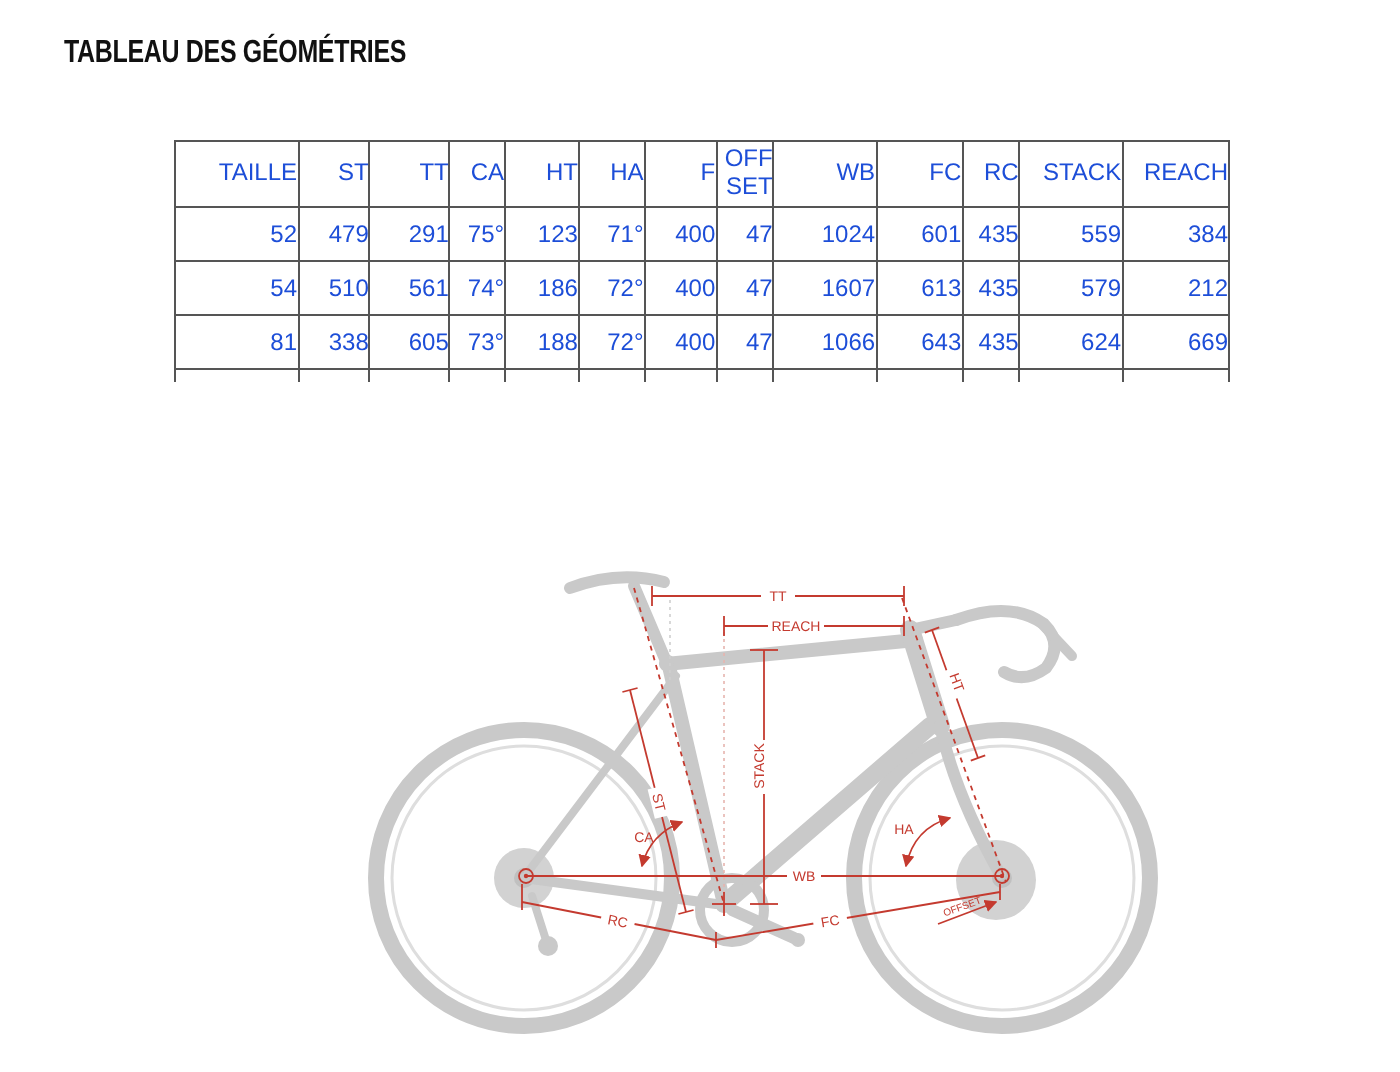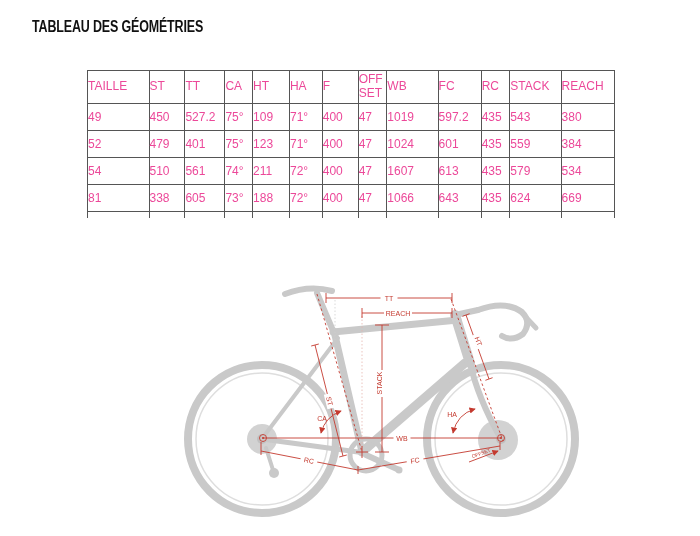--- a/index.html
+++ b/index.html
@@ -1,21 +1,21 @@
 <!DOCTYPE html>
 <html style="--red: #c43a2f; --bike: #c9c9c9;"><head>
 <meta charset="utf-8">
 <style>
   html,body{margin:0;padding:0;background:#fff;}
   .page{position:relative;width:632px;height:536px;background:#ffffff;overflow:hidden;
         font-family:"Liberation Sans",sans-serif;}
   .title{position:absolute;left:32px;top:18px;font-size:16px;font-weight:800;color:#111;
          letter-spacing:-0.2px;transform:scaleX(0.78);transform-origin:0 50%;white-space:nowrap;}
   table.geo{position:absolute;left:87px;top:70px;border-collapse:collapse;table-layout:fixed;
-            width:528px;font-size:12px;color:#ec4899;text-align:left;}
+            width:528px;font-size:12px;color:#1d4ed8;text-align:right;}
   table.geo th,table.geo td{border:1px solid #555;padding:0;font-weight:400;}
   table.geo thead th{height:32px;line-height:1.15;}
   table.geo tbody td{height:26px;}
   table.geo tr.spacer td{height:6px;border-bottom:none;}
   svg{position:absolute;left:0;top:0;}
   .bike{stroke:var(--bike,#c9c9c9);fill:none;stroke-linecap:round;stroke-linejoin:round;}
   .bikefill{fill:var(--bike,#c9c9c9);stroke:none;}
   .red{stroke:var(--red,#c43a2f);fill:none;stroke-width:0.9;}
   .arrfill{fill:var(--red,#c43a2f);}
   .dlabel{font-family:"Liberation Sans",sans-serif;font-size:7px;fill:var(--red,#c43a2f);
@@ -58,63 +58,48 @@
           <th>OFF SET</th>
           <th>WB</th>
           <th>FC</th>
           <th>RC</th>
           <th>STACK</th>
           <th>REACH</th>
         </tr>
       </thead>
     <tbody>
         <tr>
-          <td>49</td>
-          <td>450</td>
-          <td>527.2</td>
-          <td>75°</td>
-          <td>109</td>
-          <td>71°</td>
-          <td>400</td>
-          <td>47</td>
-          <td>1019</td>
-          <td>597.2</td>
-          <td>435</td>
-          <td>543</td>
-          <td>380</td>
-        </tr>
-        <tr>
           <td>52</td>
           <td>479</td>
-          <td>401</td>
+          <td>291</td>
           <td>75°</td>
           <td>123</td>
           <td>71°</td>
           <td>400</td>
           <td>47</td>
           <td>1024</td>
           <td>601</td>
           <td>435</td>
           <td>559</td>
           <td>384</td>
         </tr>
         <tr>
           <td>54</td>
           <td>510</td>
           <td>561</td>
           <td>74°</td>
-          <td>211</td>
+          <td>186</td>
           <td>72°</td>
           <td>400</td>
           <td>47</td>
           <td>1607</td>
           <td>613</td>
           <td>435</td>
           <td>579</td>
-          <td>534</td>
+          <td>212</td>
         </tr>
         <tr>
           <td>81</td>
           <td>338</td>
           <td>605</td>
           <td>73°</td>
           <td>188</td>
           <td>72°</td>
           <td>400</td>
           <td>47</td>

